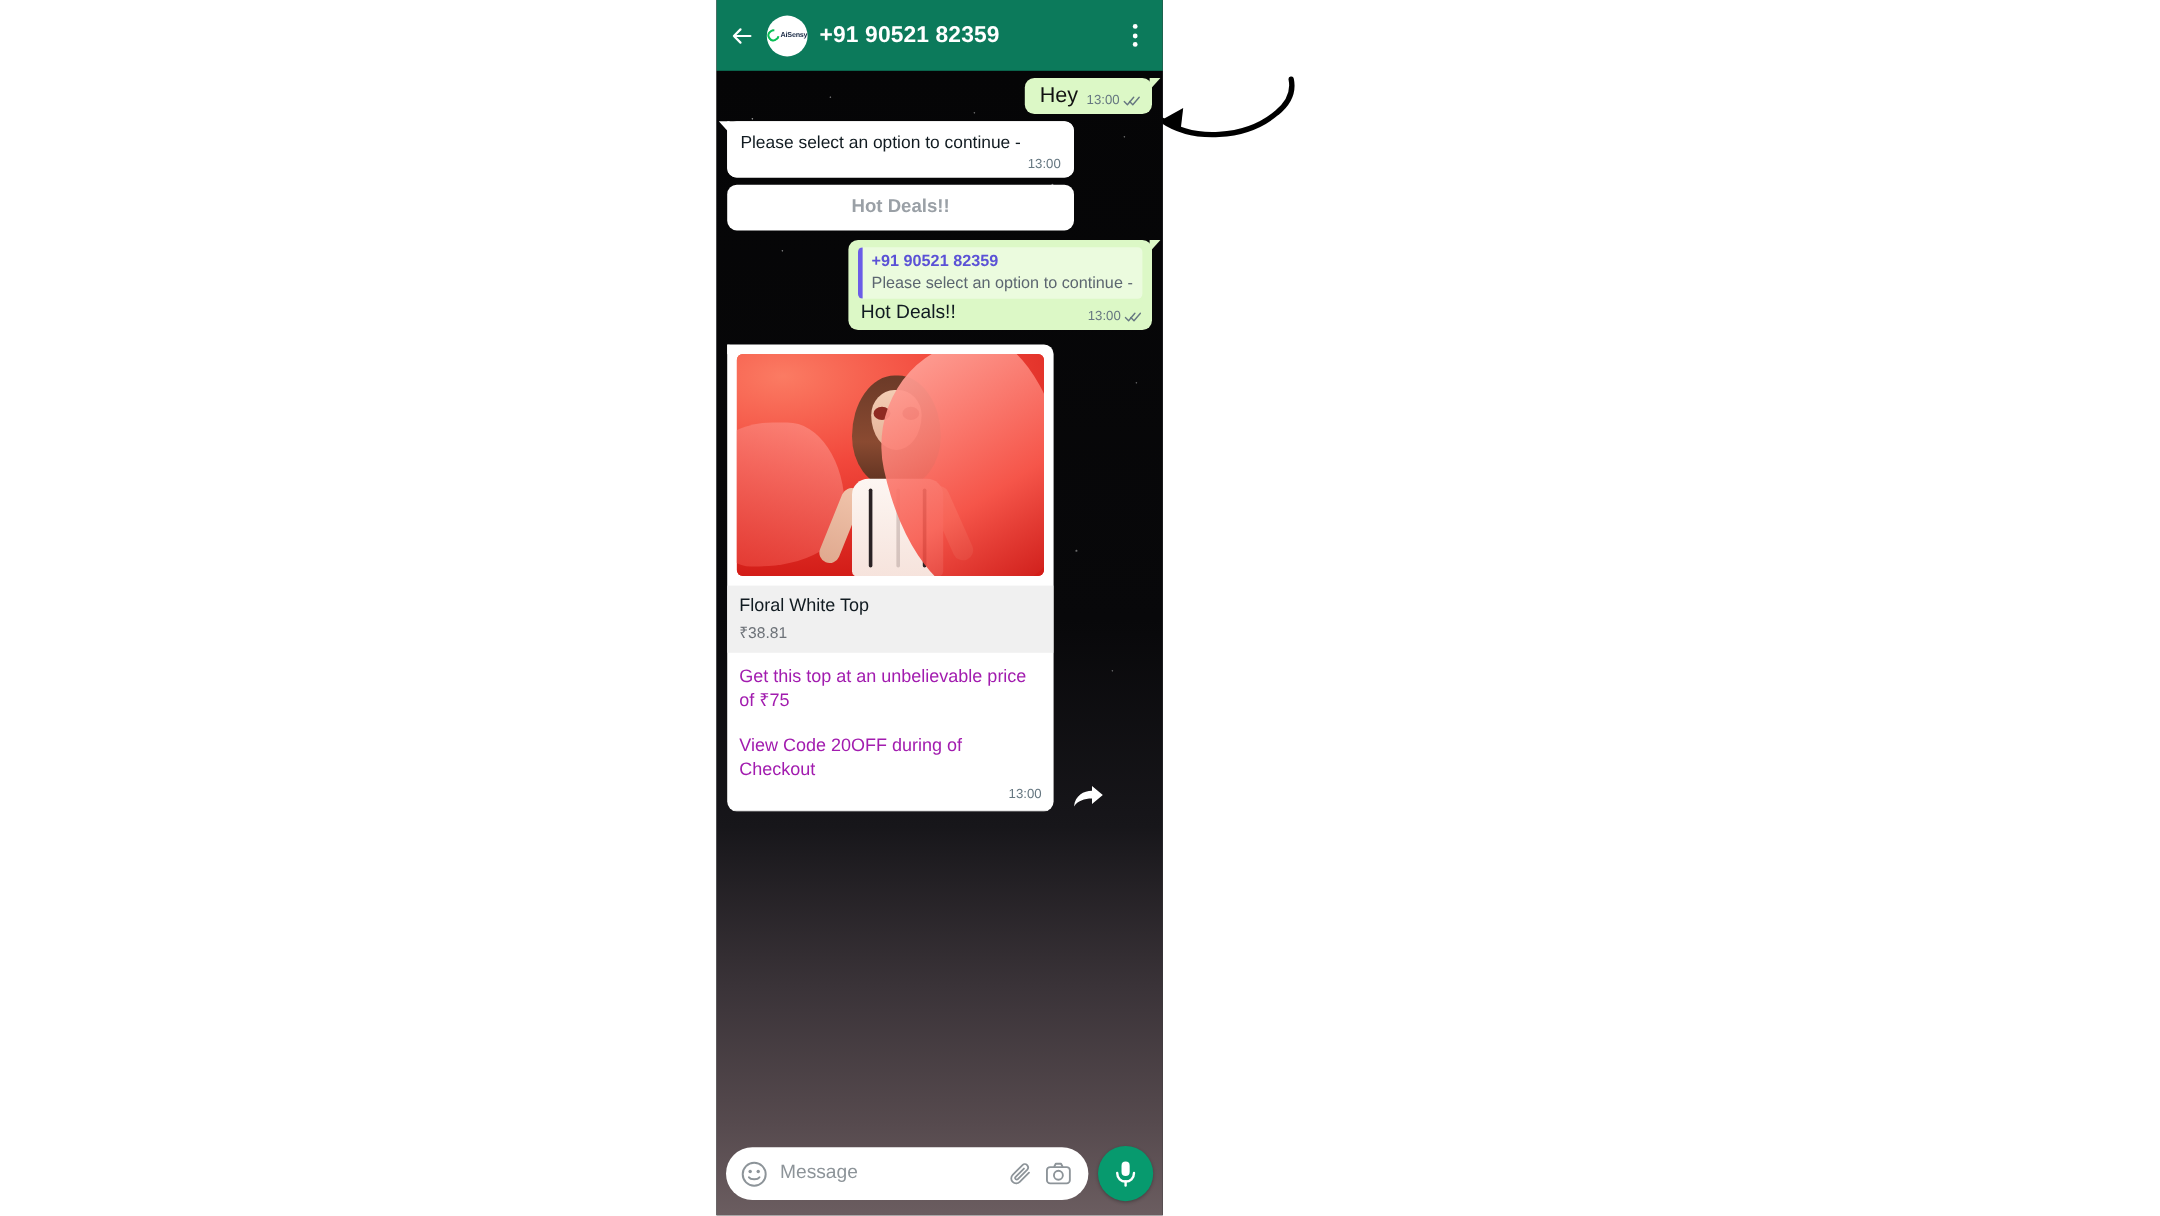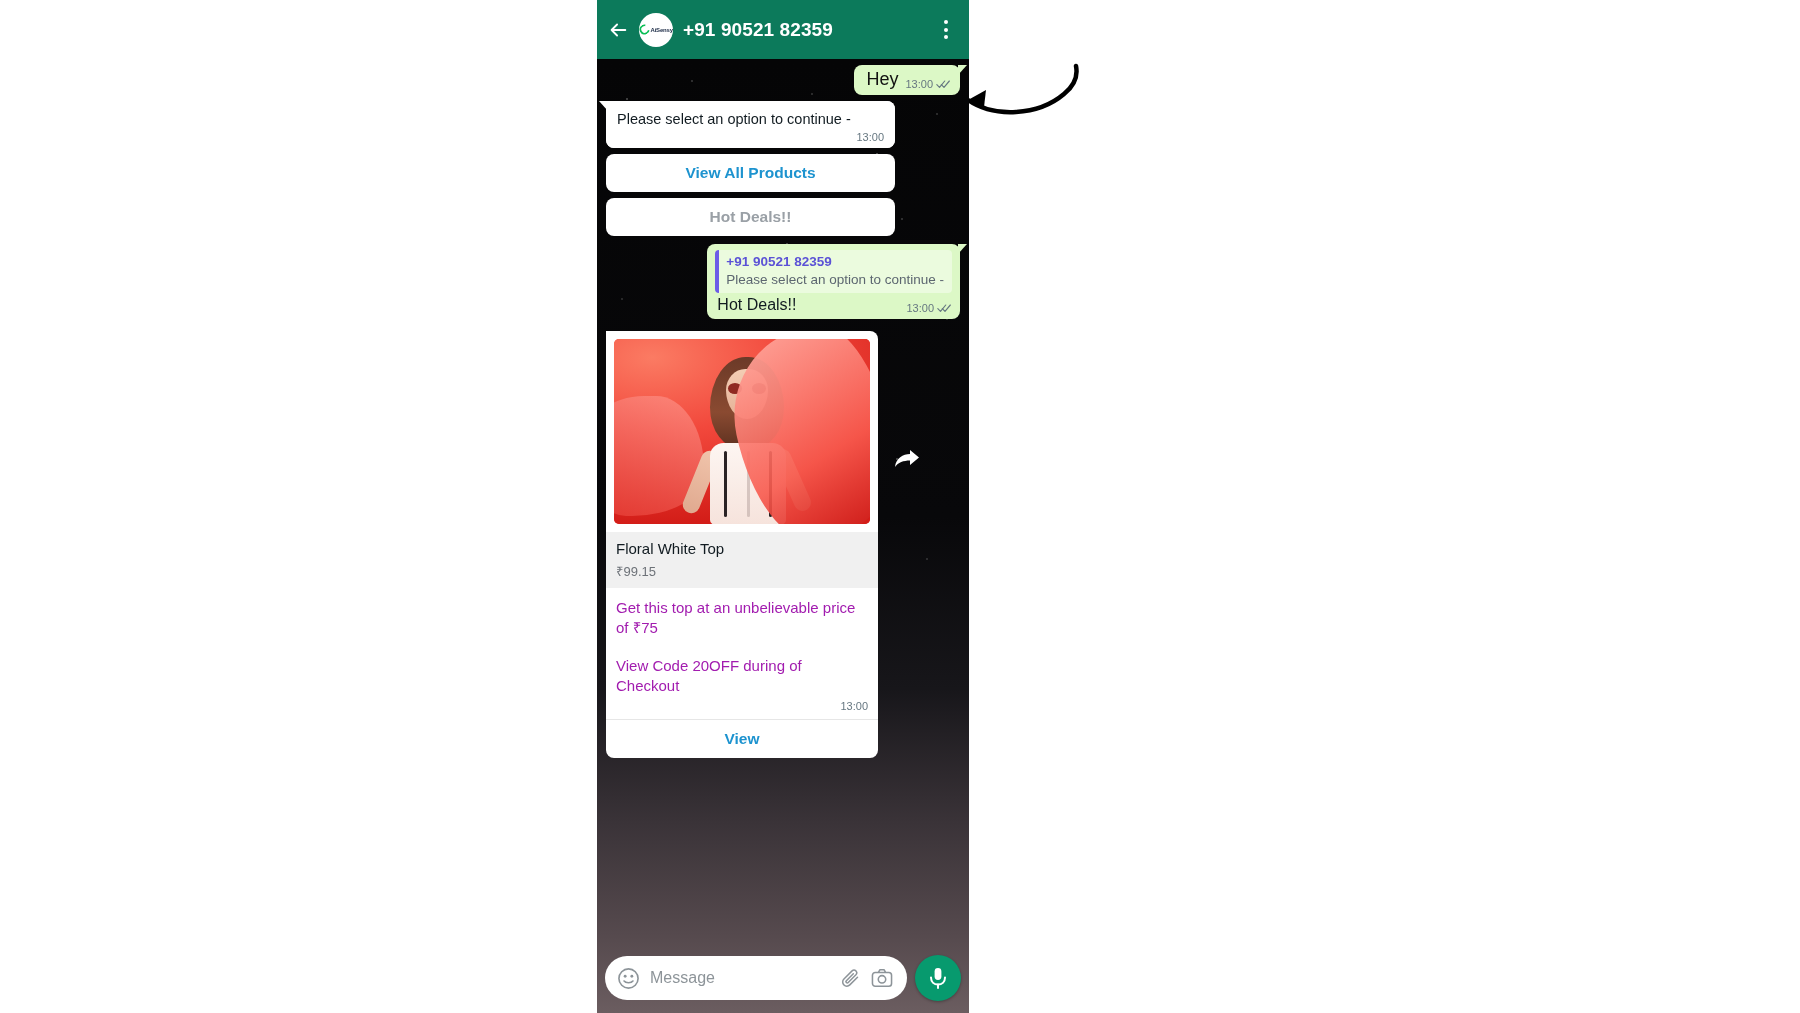--- a/index.html
+++ b/index.html
@@ -128,21 +128,21 @@
     border-left: 4px solid #6b5ce7;
     border-radius: 4px;
     padding: 4px 8px 5px 7px;
   }
   .quote-name { font-size: 13.5px; font-weight: 700; color: #5b52d6; line-height: 1.25; }
   .quote-text { font-size: 13.5px; color: #5c6670; line-height: 1.3; white-space: nowrap; }
   .reply-row { display:flex; align-items:flex-end; gap:10px; margin-top: 3px; padding-left: 2px; }
   .reply-text { font-size: 16px; color: #111b21; flex: 1 1 auto; }
 
   
-  .prod-wrap { display:flex; align-items:flex-start; }
+  .prod-wrap { display:flex; align-items:flex-end; }
   .prod-card {
     position: relative; width: 272px; background:#fff; border-radius: 8px;
     overflow: hidden;
   }
   .prod-inner { padding: 8px 8px 0 8px; }
   .prod-img {
     width: 256px; height: 185px; border-radius: 5px; overflow:hidden;
     background: linear-gradient(115deg,#f4634f 0%, #ef3d35 55%, #d8231c 100%);
     position: relative;
   }
@@ -285,21 +285,20 @@
 
       <div class="row in" style="flex-direction:column; align-items:flex-start; margin-bottom:8px;">
         <div class="bubble in tail-left list-msg" style="border-radius:0 8px 8px 8px;">
           <div class="list-body">
             <div class="list-body-text">Please select an option to continue -</div>
             <div class="list-meta">
               <span class="meta-time">13:00</span>
             </div>
           </div>
         </div>
-        <div class="opt-btn primary">View All Products</div>
         <div class="opt-btn muted">Hot Deals!!</div>
       </div>
 
       <div class="row out" style="margin-bottom:12px;">
         <div class="bubble out tail-right reply-bubble">
           <div class="quote">
             <div class="quote-name">+91 90521 82359</div>
             <div class="quote-text">Please select an option to continue -</div>
           </div>
           <div class="reply-row">
@@ -333,31 +332,30 @@
               <span class="pi-top">
                 <i class="pi-trim l"></i>
                   <i class="pi-trim c"></i>
                   <i class="pi-trim r"></i>
               </span>
               <span class="pi-fabric"></span>
             </div>
           </div>
           <div class="prod-meta">
             <div class="prod-title">Floral White Top</div>
-            <div class="prod-price">₹99.15</div>
+            <div class="prod-price">₹38.81</div>
           </div>
           <div class="prod-desc">
             <div class="desc-p">Get this top at an unbelievable price of ₹75</div>
             <div class="desc-p">View Code 20OFF during of Checkout</div>
           </div>
           <div class="prod-meta-row">
             <span class="meta-time">13:00</span>
           </div>
           <div class="prod-divider"></div>
-          <div class="view-btn">View</div>
         </div>
         <svg class="fwd-icon" viewBox="0 0 26 22">
           <path d="M1 18 C2 9 9 5 16 5 L16 1 L25 8.5 L16 16 L16 11.5 C9.5 11.5 4 13.5 1 18 Z" fill="#ffffff"></path>
         </svg>
       </div>
 
     </div>
 
     <div class="wa-footer">
       <div class="input-pill">

